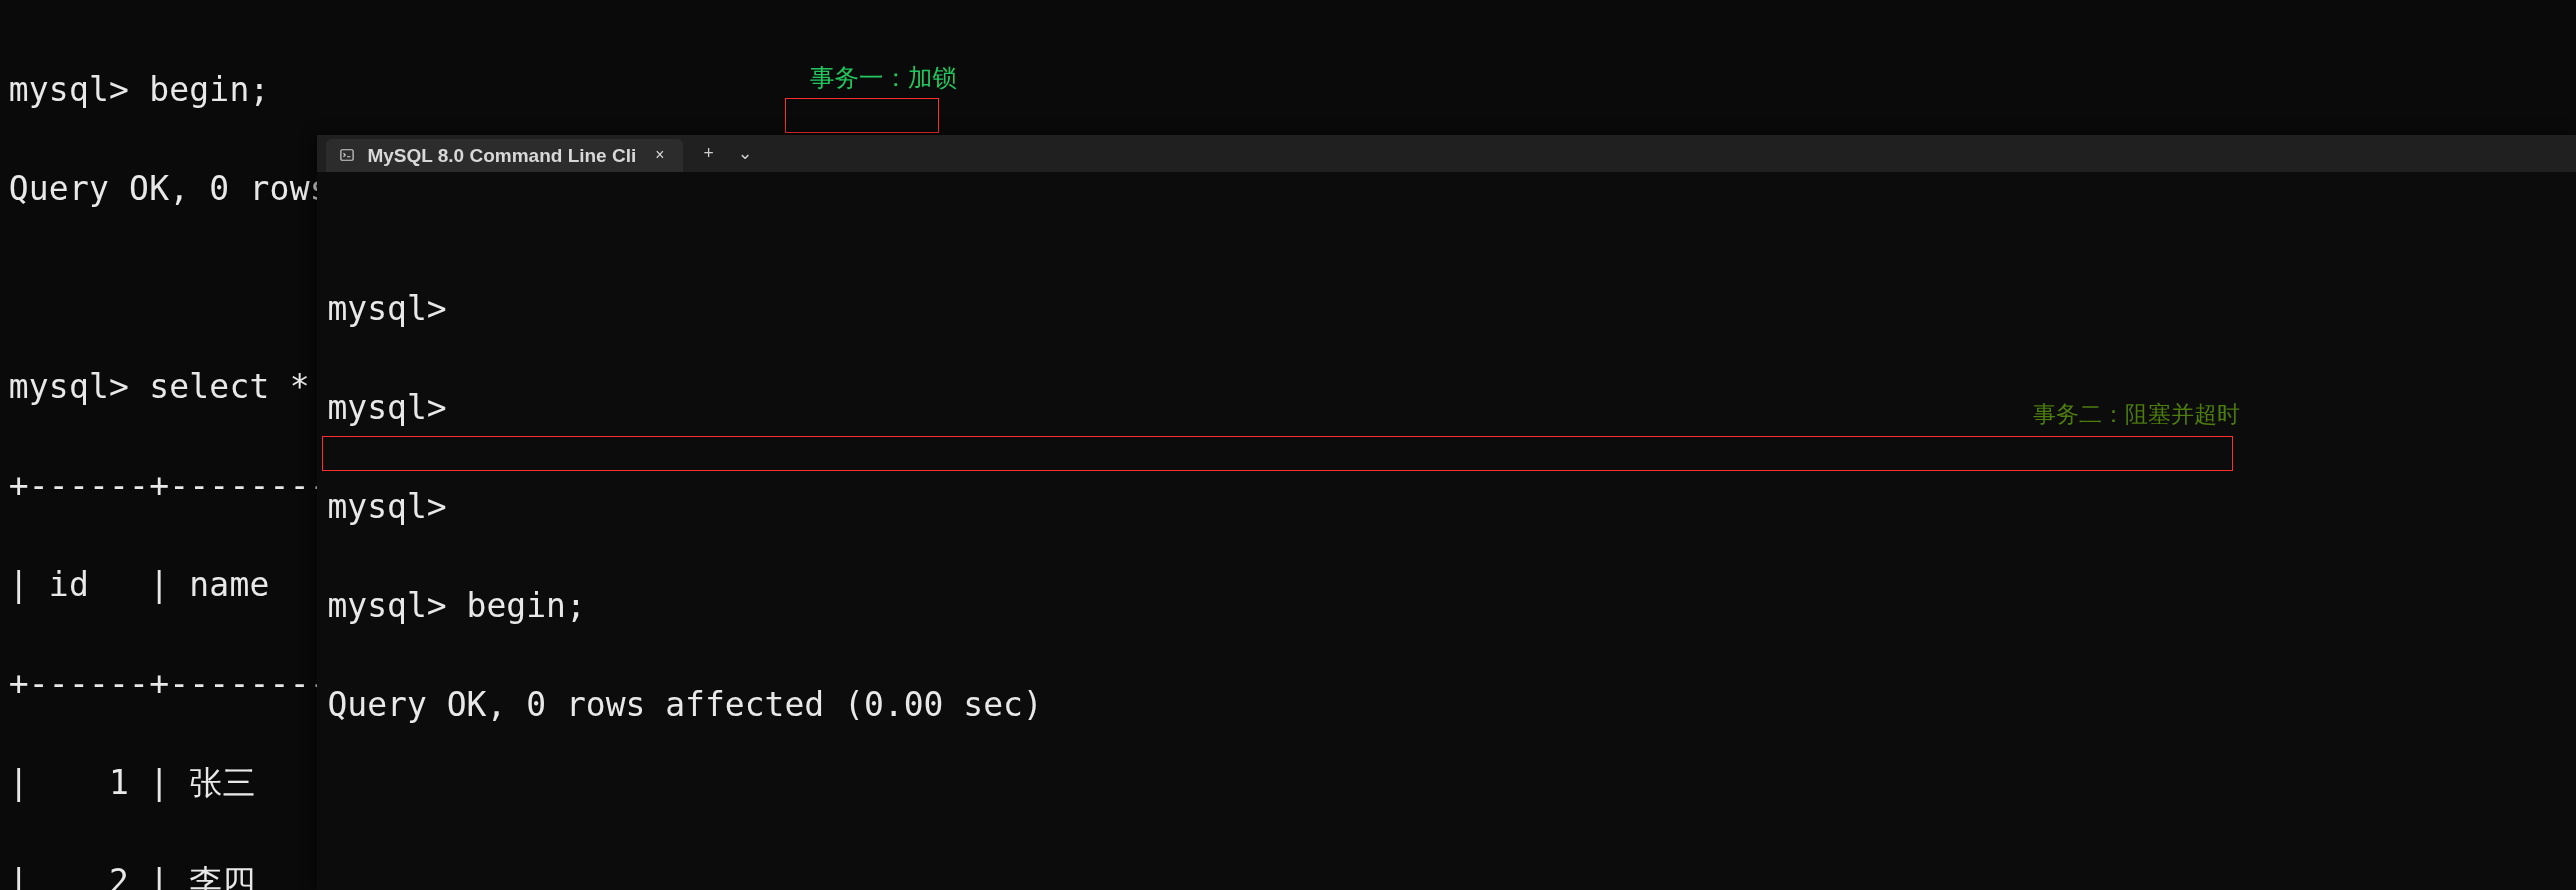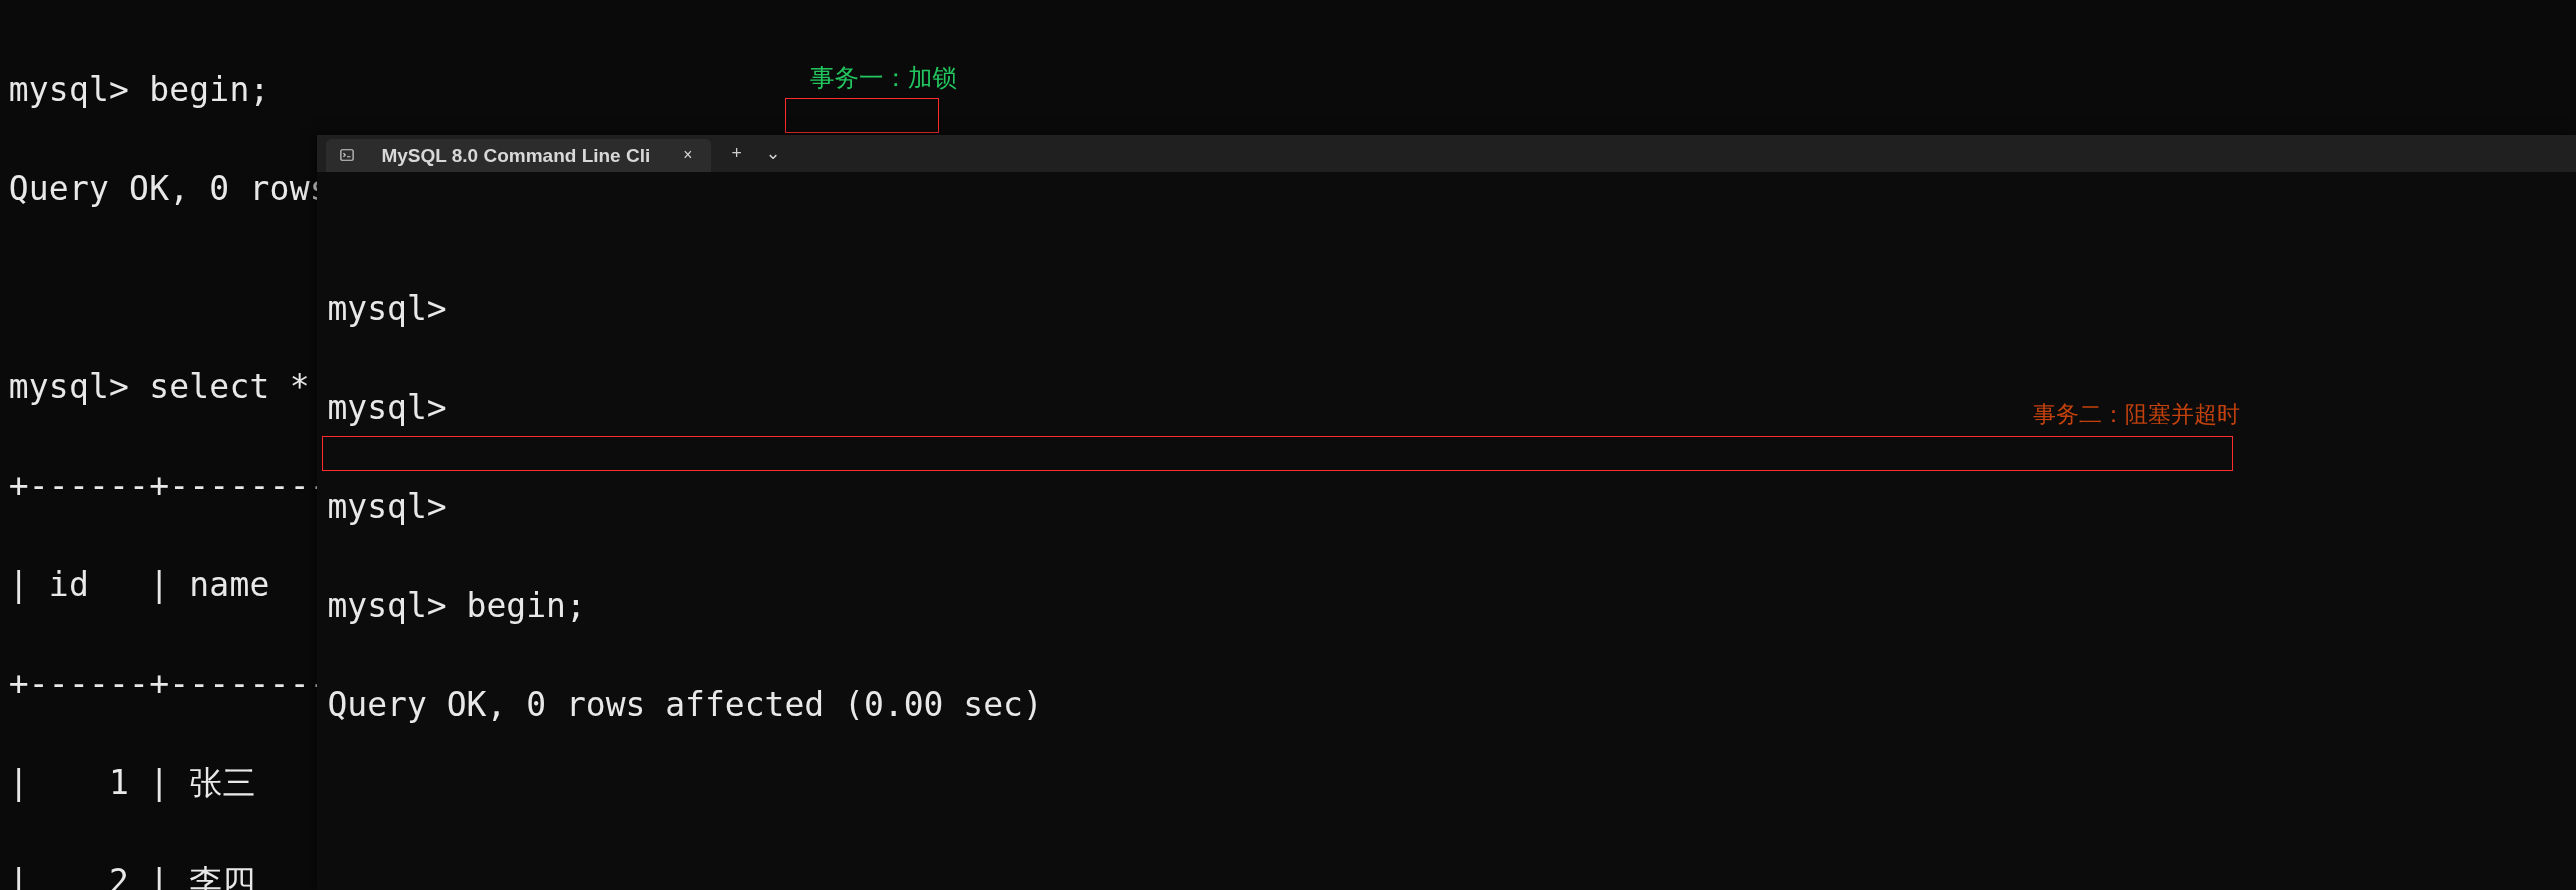--- a/index.html
+++ b/index.html
@@ -53,21 +53,21 @@
     background: #202020;
     display: flex;
     align-items: stretch;
     font-family: "Segoe UI", sans-serif;
     font-size: 19px;
     color: #d8d8d8;
   }
   .tab {
     display: flex;
     align-items: center;
-    gap: 26px;
+    gap: 12px;
     padding: 0 12.2px 0 12.2px;
     background: #2c2c2c;
     border-top-left-radius: 5.2px;
     border-top-right-radius: 5.2px;
     margin-top: 3.5px;
     margin-left: 8.7px;
   }
   .tab-icon {
     width: 17.5px; height: 17.5px;
     display: inline-flex; align-items: center; justify-content: center;
@@ -97,21 +97,21 @@
   }
   .win2-body {
     padding: 54px 10.5px 0 10.5px;
     white-space: pre;
   }
   .w2-line { height: 33px; line-height: 33px; }
   .annot2 {
     position: absolute;
     left: 1716px;
     top: 268px;
-    color: #c2410c;
+    color: #4d7c0f;
     font-family: "Microsoft YaHei", "PingFang SC", sans-serif;
     font-size: 23px;
   }
   .red-box-2 {
     position: absolute;
     left: 5.2px; top: 301px;
     width: 1911px; height: 35px;
     border: 1.7px solid #ff2d2d;
     pointer-events: none;
   }

